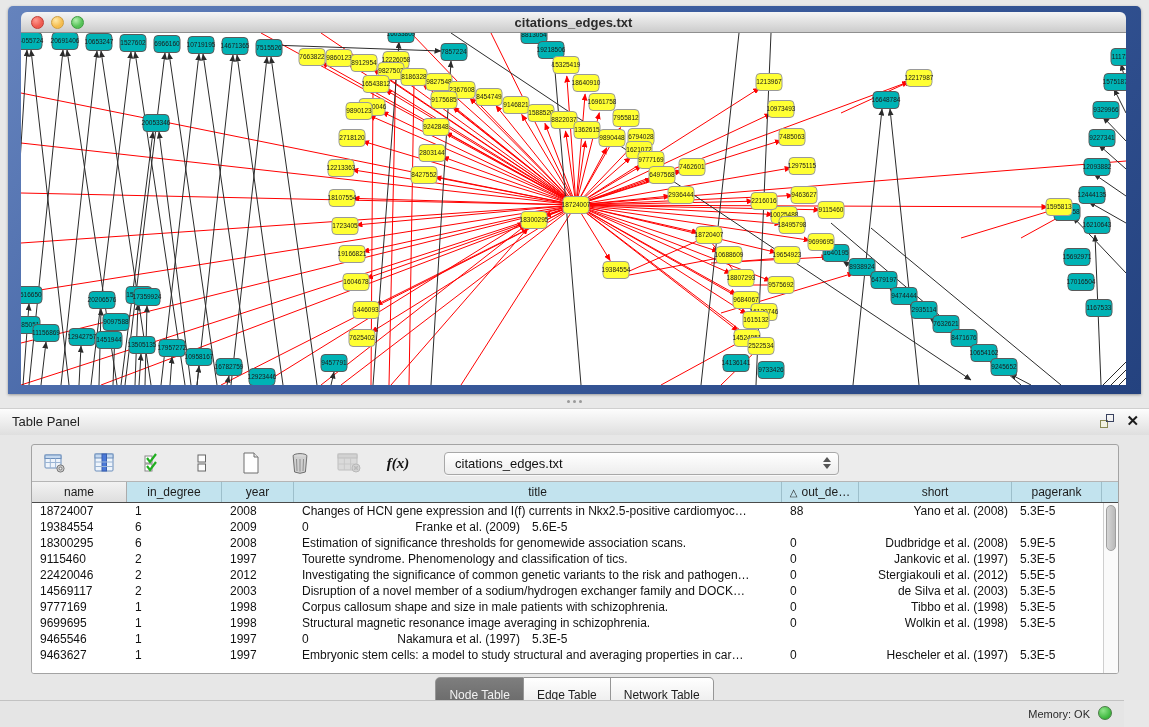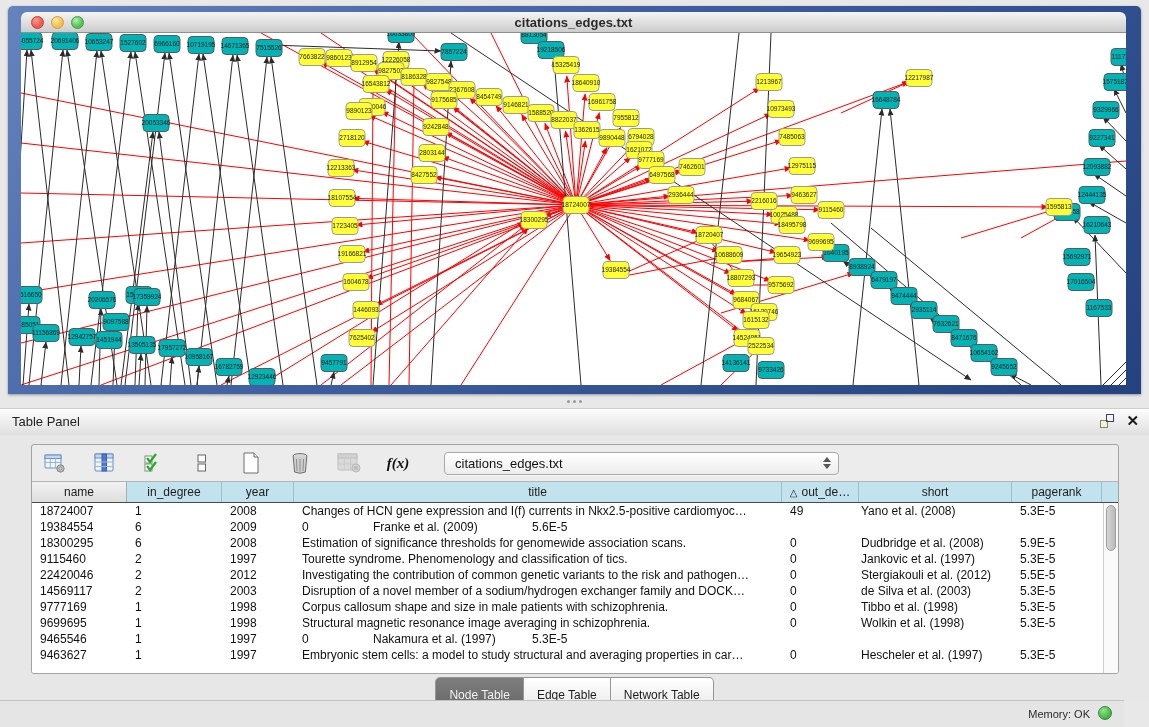--- a/index.html
+++ b/index.html
@@ -54,21 +54,21 @@
   #grid-header{display:flex;height:21px;border-bottom:1px solid #4a4a4a;background:#c2e3ee;}
   .hcell{height:100%;display:flex;align-items:center;justify-content:center;font-size:12px;color:#1c1c1c;
     border-right:1px solid #9dbfcb;background:#c2e3ee;overflow:hidden;white-space:nowrap;}
   .hcell.plain{background:linear-gradient(#f2f2f2,#dedede);border-right:1px solid #ababab;}
   .hcell .sort{font-size:10px;margin-right:4px;color:#222;}
   .c0{width:95px}.c1{width:95px}.c2{width:72px}.c3{width:488px}.c4{width:77px}.c5{width:153px}.c6{width:90px}
   #grid-rows{position:absolute;left:0;top:21px;right:15px;bottom:0;overflow:hidden;}
   .trow{display:flex;height:16px;}
   .tcell{font-size:12px;color:#111;white-space:nowrap;overflow:hidden;text-overflow:ellipsis;
     padding:0 4px 0 8px;line-height:16px;}
-  .tcell.c5{text-align:left;padding-left:2px;}
+  .tcell.c5{text-align:right;padding-left:2px;}
   #vscroll{position:absolute;right:0;top:21px;bottom:0;width:15px;background:#fafafa;border-left:1px solid #cfcfcf;}
   #vscroll .thumb{position:absolute;left:2px;top:2px;width:10px;height:46px;border-radius:6px;
     background:linear-gradient(90deg,#d6d6d6,#b9b9b9);border:1px solid #9f9f9f;}
 
   
   #tabs{position:absolute;left:0;top:242px;width:1149px;display:flex;justify-content:center;}
   .tab{height:36px;padding:0 13px;font-size:12px;display:flex;align-items:center;
     background:linear-gradient(#ffffff,#e7e7e7);color:#1d1d1d;border:1px solid #969696;border-left:none;}
   .tab:first-child{border-left:1px solid #969696;border-radius:5px 0 0 5px;}
   .tab:last-child{border-radius:0 5px 5px 0;}
@@ -843,21 +843,21 @@
             <div class="hcell c6">
               <span>pagerank</span>
             </div>
           </div>
         <div id="grid-rows">
             <div class="trow">
               <div class="tcell c0">18724007</div>
               <div class="tcell c1">1</div>
               <div class="tcell c2">2008</div>
               <div class="tcell c3">Changes of HCN gene expression and I(f) currents in Nkx2.5-positive cardiomyoc…</div>
-              <div class="tcell c4">49</div>
+              <div class="tcell c4">88</div>
               <div class="tcell c5">Yano et al. (2008)</div>
               <div class="tcell c6">5.3E-5</div>
             </div>
             <div class="trow">
               <div class="tcell c0">19384554</div>
               <div class="tcell c1">6</div>
               <div class="tcell c2">2009</div>
               <div class="tcell c4">0</div>
               <div class="tcell c5">Franke et al. (2009)</div>
               <div class="tcell c6">5.6E-5</div>
@@ -877,21 +877,21 @@
               <div class="tcell c2">1997</div>
               <div class="tcell c3">Tourette syndrome. Phenomenology and classification of tics.</div>
               <div class="tcell c4">0</div>
               <div class="tcell c5">Jankovic et al. (1997)</div>
               <div class="tcell c6">5.3E-5</div>
             </div>
             <div class="trow">
               <div class="tcell c0">22420046</div>
               <div class="tcell c1">2</div>
               <div class="tcell c2">2012</div>
-              <div class="tcell c3">Investigating the contribution of common genetic variants to the risk and pathogen…</div>
+              <div class="tcell c3">Investigating the significance of common genetic variants to the risk and pathogen…</div>
               <div class="tcell c4">0</div>
               <div class="tcell c5">Stergiakouli et al. (2012)</div>
               <div class="tcell c6">5.5E-5</div>
             </div>
             <div class="trow">
               <div class="tcell c0">14569117</div>
               <div class="tcell c1">2</div>
               <div class="tcell c2">2003</div>
               <div class="tcell c3">Disruption of a novel member of a sodium/hydrogen exchanger family and DOCK…</div>
               <div class="tcell c4">0</div>

